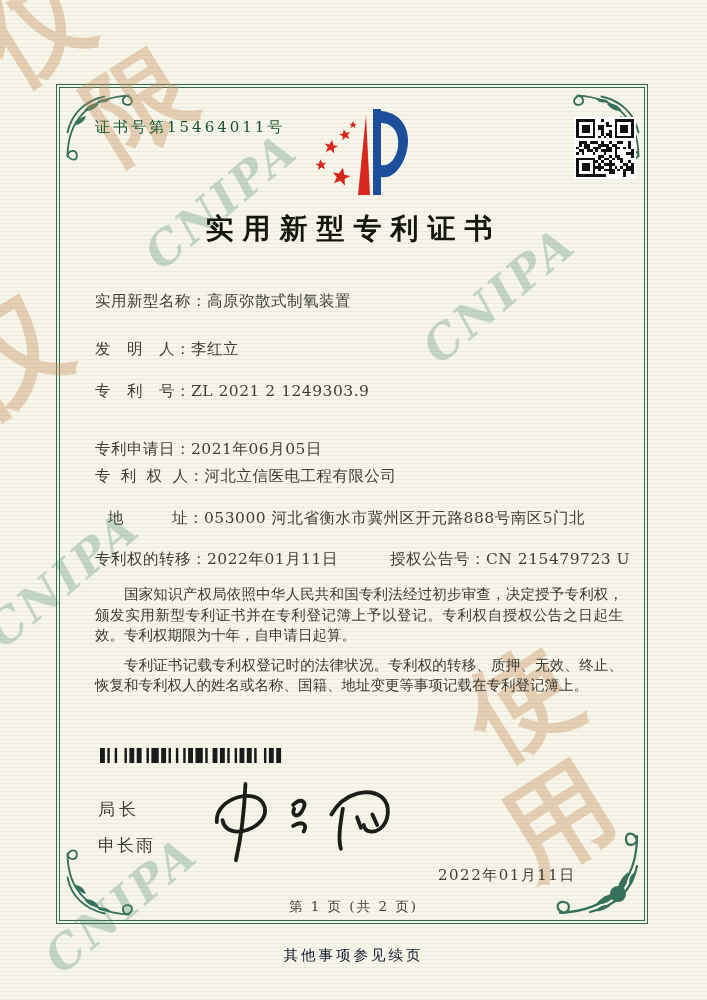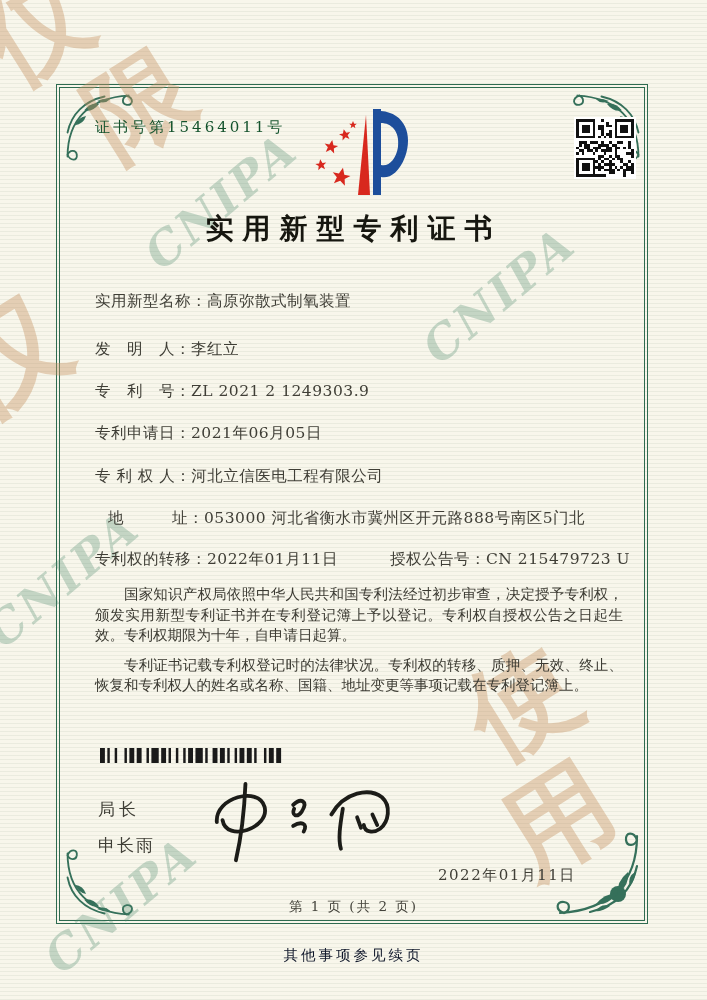--- a/index.html
+++ b/index.html
@@ -46,22 +46,22 @@
     letter-spacing:3px; color:#14532d;
   }
   .logo { position:absolute; left:293px; top:103px; width:120px; height:100px; }
   .qr   { position:absolute; left:574px; top:117px; width:62px; height:62px; background:#fff; padding:2px; }
   .title {
     position:absolute; left:0; top:210px; width:100%; text-align:center;
     font-size:28px; font-weight:bold; letter-spacing:9px; color:#16160f;
   }
   .fields { position:absolute; left:95px; top:291px; width:525px; font-size:15.5px; letter-spacing:.5px; }
   .frow  { position:absolute; left:0; white-space:nowrap; }
-  .f0 { top:0; } .f1 { top:48px; } .f2 { top:90px; } .f3 { top:132px; }
-  .f4 { top:175px; } .f5 { top:217px;margin-left:13px; } .f-grant { top:258px; width:100%; }
+  .f0 { top:0; } .f1 { top:48px; } .f2 { top:90px; } .f3 { top:148px; }
+  .f4 { top:175px;font-family:Liberation Mono, monospace; } .f5 { top:217px;margin-left:13px; } .f-grant { top:258px; width:100%; }
   .grant-no { position:absolute; left:295px; top:0; white-space:nowrap; }
   .body-text {
     position:absolute; left:95px; top:584px; width:528px;
     font-size:14.5px; line-height:20.5px; text-align:justify; color:#3b3a32;
   }
   .body-text p { text-indent:2em; margin-bottom:9px; }
   .barcode { position:absolute; left:100px; top:748px; width:186px; height:15px; }
   .sig-title { position:absolute; left:98px; top:798px; font-size:17px; letter-spacing:4px; }
   .sig-name  { position:absolute; left:98px; top:834px; font-size:17px; letter-spacing:2px; }
   .signature { position:absolute; left:192px; top:776px; width:210px; height:95px; }

